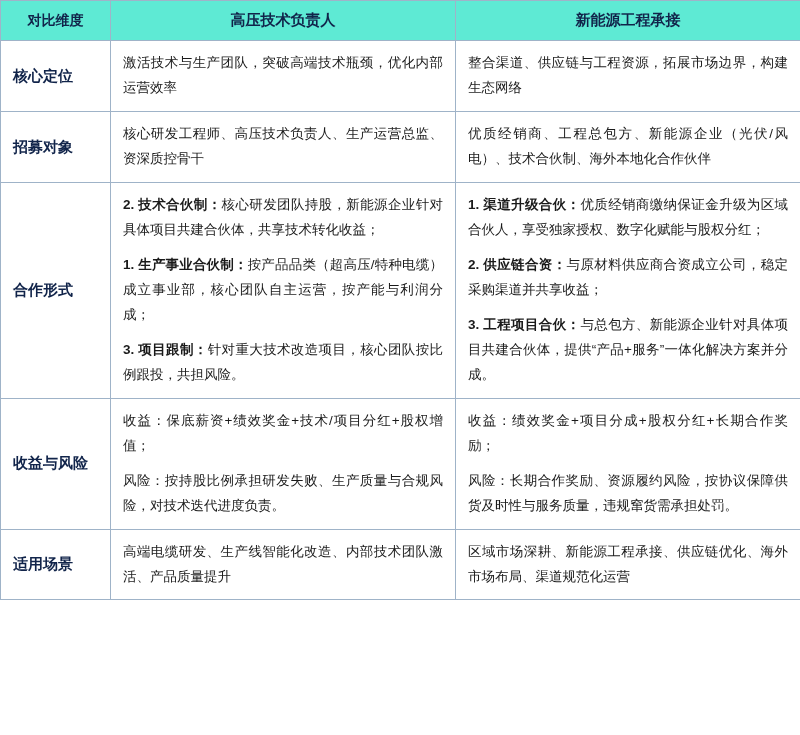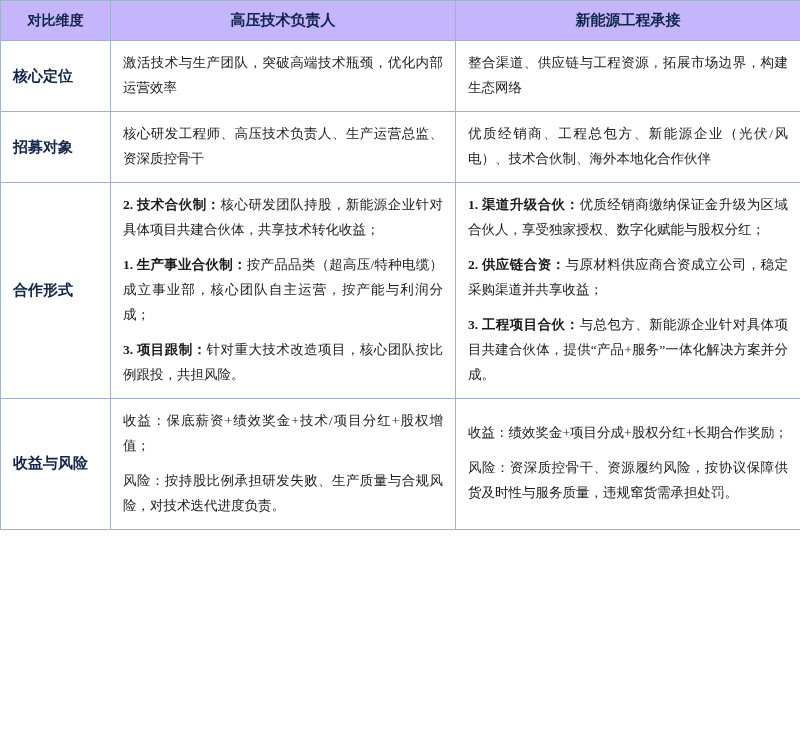--- a/index.html
+++ b/index.html
@@ -29,21 +29,21 @@
   table.cmp col.c1 { width: 345px; }
   table.cmp col.c2 { width: 345px; }
 
   table.cmp td, table.cmp th {
     border: 1px solid #9fb3c8;
     vertical-align: middle;
     padding: 10px 12px;
     box-sizing: border-box;
   }
   thead th {
-    background: #c4b5fd;
+    background: #5eead4;
     font-weight: bold;
     font-size: 15px;
     text-align: center;
     height: 40px;
     padding: 8px 6px;
     color: #11244a;
   }
   thead th.dim {
     font-size: 14px;
   }
@@ -56,21 +56,20 @@
     line-height: 1.5;
   }
   td.cell {
     font-size: 13.5px;
     line-height: 1.85;
     text-align: justify;
     color: #1a1a1a;
   }
   td.cell p {
     margin: 0 0 10px 0;
-    font-family: Liberation Serif, serif;
   }
   td.cell p:last-child {
     margin-bottom: 0;
   }
   td.cell .lead {
     font-weight: bold;
   }
   .nowrapfix { word-break: break-all; }
 </style>
 </head>
@@ -127,21 +126,30 @@
       </tr>
 
       <tr>
         <td class="rowhead">收益与风险</td>
         <td class="cell">
           <p>收益：保底薪资+绩效奖金+技术/项目分红+股权增值；</p>
           <p>风险：按持股比例承担研发失败、生产质量与合规风险，对技术迭代进度负责。</p>
         </td>
         <td class="cell">
           <p>收益：绩效奖金+项目分成+股权分红+长期合作奖励；</p>
-          <p>风险：资深质控骨干、资源履约风险，按协议保障供货及时性与服务质量，违规窜货需承担处罚。</p>
+          <p>风险：长期合作奖励、资源履约风险，按协议保障供货及时性与服务质量，违规窜货需承担处罚。</p>
         </td>
       </tr>
 
 
+      <tr>
+        <td class="rowhead">适用场景</td>
+        <td class="cell">
+          <p>高端电缆研发、生产线智能化改造、内部技术团队激活、产品质量提升</p>
+        </td>
+        <td class="cell">
+          <p>区域市场深耕、新能源工程承接、供应链优化、海外市场布局、渠道规范化运营</p>
+        </td>
+      </tr>
 
     </tbody>
   </table>
 </div>
 
 </body></html>

